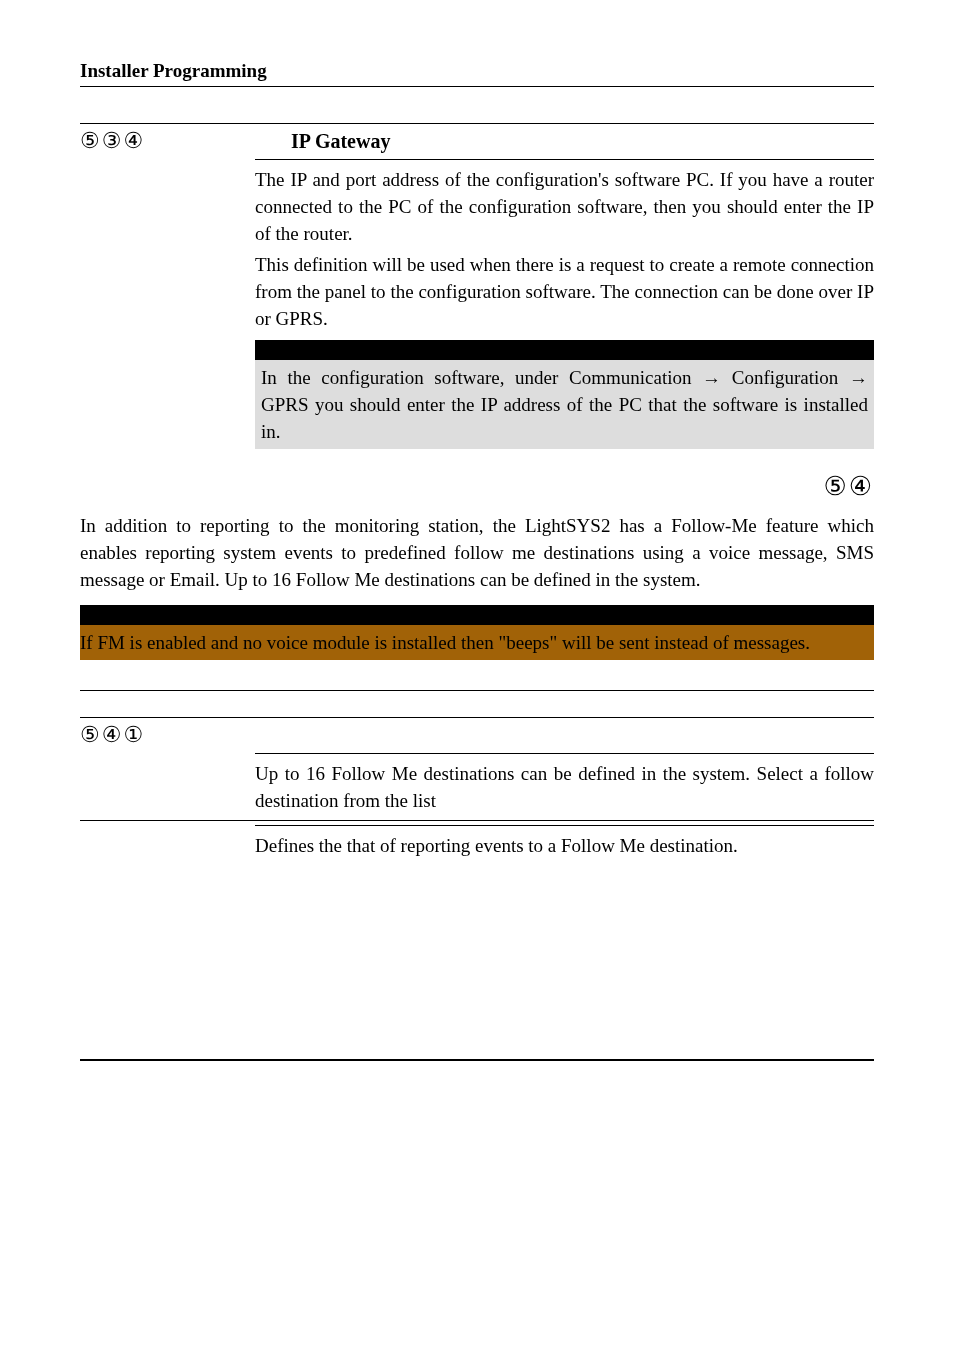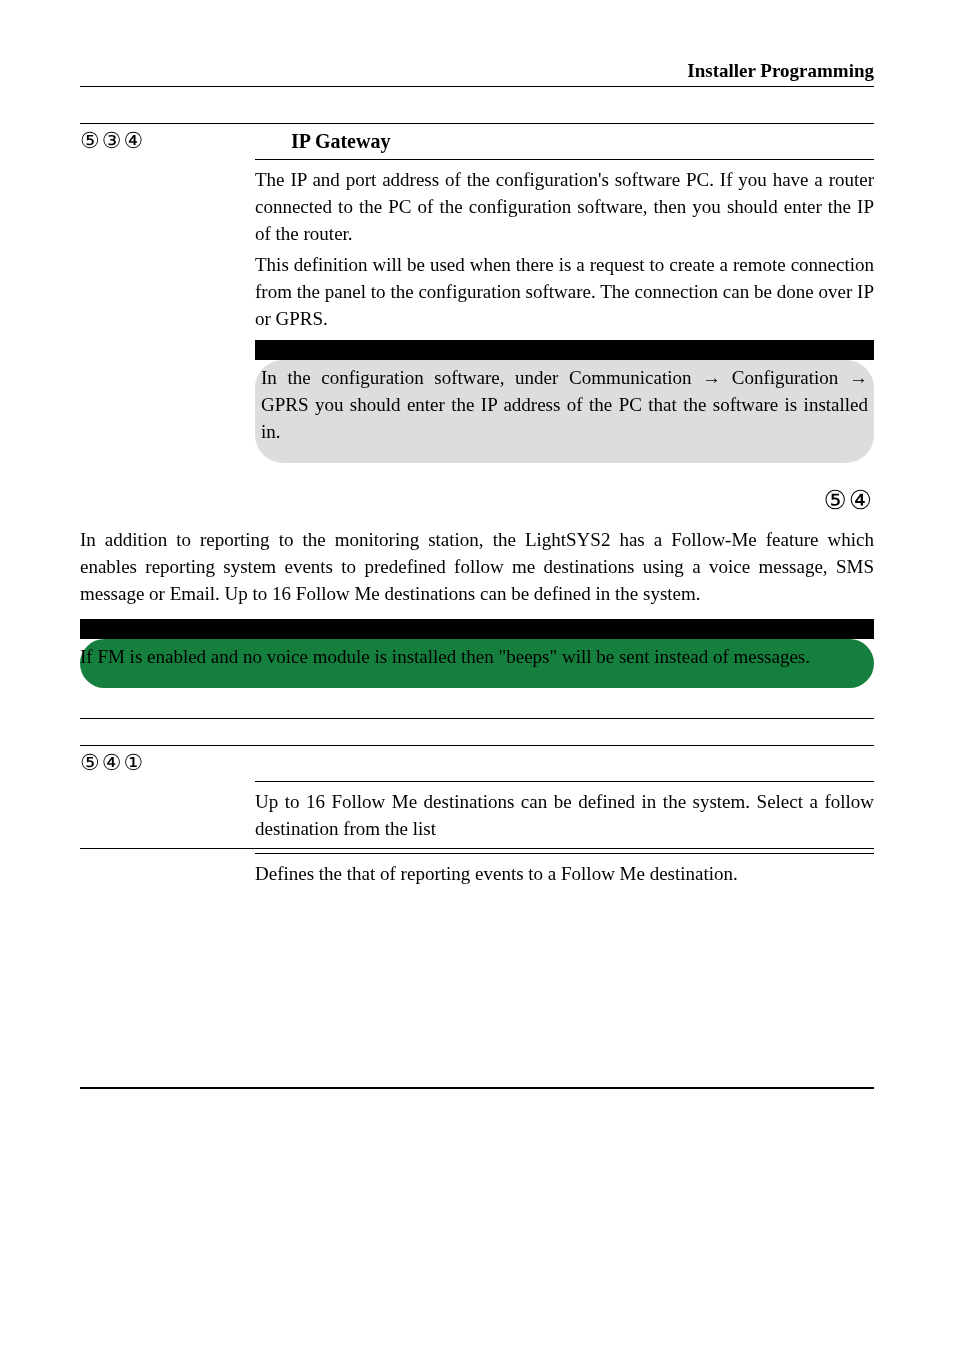--- a/index.html
+++ b/index.html
@@ -8,21 +8,20 @@
     background: #fff;
     font-family: "Book Antiqua", "Palatino Linotype", Palatino, Georgia, serif;
     color: #000;
     width: 954px;
   }
   .page {
     padding: 60px 80px 40px 80px;
     box-sizing: border-box;
   }
   .header-row {
-    text-align: right;
     font-weight: bold;
     font-size: 19px;
     margin-bottom: 4px;
   }
   .header-rule {
     border: none;
     border-top: 1.5px solid #000;
     margin: 0 0 36px 0;
   }
   .entry-rule-top {
@@ -75,23 +74,22 @@
   }
   .note-bar-full {
     background: #000;
     height: 20px;
     margin: 12px 0 0 0;
   }
   .note-body {
     background: #ddd;
     font-size: 19px;
     line-height: 27px;
-    padding: 4px 6px 18px 6px;
+    padding: 4px 6px 4px 6px;
     text-align: justify;
-    border-radius: 28px;
   }
   .section-key {
     font-size: 26px;
     letter-spacing: 2px;
     margin: 22px 0 10px 0;
     text-align: right;
   }
   .body-para {
     font-size: 19px;
     line-height: 27px;
@@ -135,21 +133,21 @@
     <p>This definition will be used when there is a request to create a remote connection from the panel to the configuration software. The connection can be done over IP or GPRS.</p>
     <div class="note-bar"></div>
     <div class="note-body">
       <span>In the configuration software, under Communication </span><span class="arrow">→</span><span> Configuration </span><span class="arrow">→</span><span> GPRS you should enter the IP address of the PC that the software is installed in.</span>
     </div>
   </div>
 
   <div class="section-key">⑤④</div>
   <p class="body-para">In addition to reporting to the monitoring station, the LightSYS2 has a Follow-Me feature which enables reporting system events to predefined follow me destinations using a voice message, SMS message or Email.  Up to 16 Follow Me destinations can be defined in the system.</p>
   <div class="note-bar-full"></div>
-  <div class="note-body" style="background:#15803d; padding-left:0; padding-right:0;">If FM is enabled and no voice module is installed then "beeps" will be sent instead of messages.</div>
+  <div class="note-body" style="background:#a16207; padding-left:0; padding-right:0;">If FM is enabled and no voice module is installed then "beeps" will be sent instead of messages.</div>
 
   <div class="spacer-sm"></div>
   <hr class="thin-rule">
   <div style="height:26px;"></div>
 
   <hr class="entry-rule-top">
   <div class="entry-row">
     <div class="entry-key">⑤④①</div>
     <div class="entry-heading"></div>
   </div>

